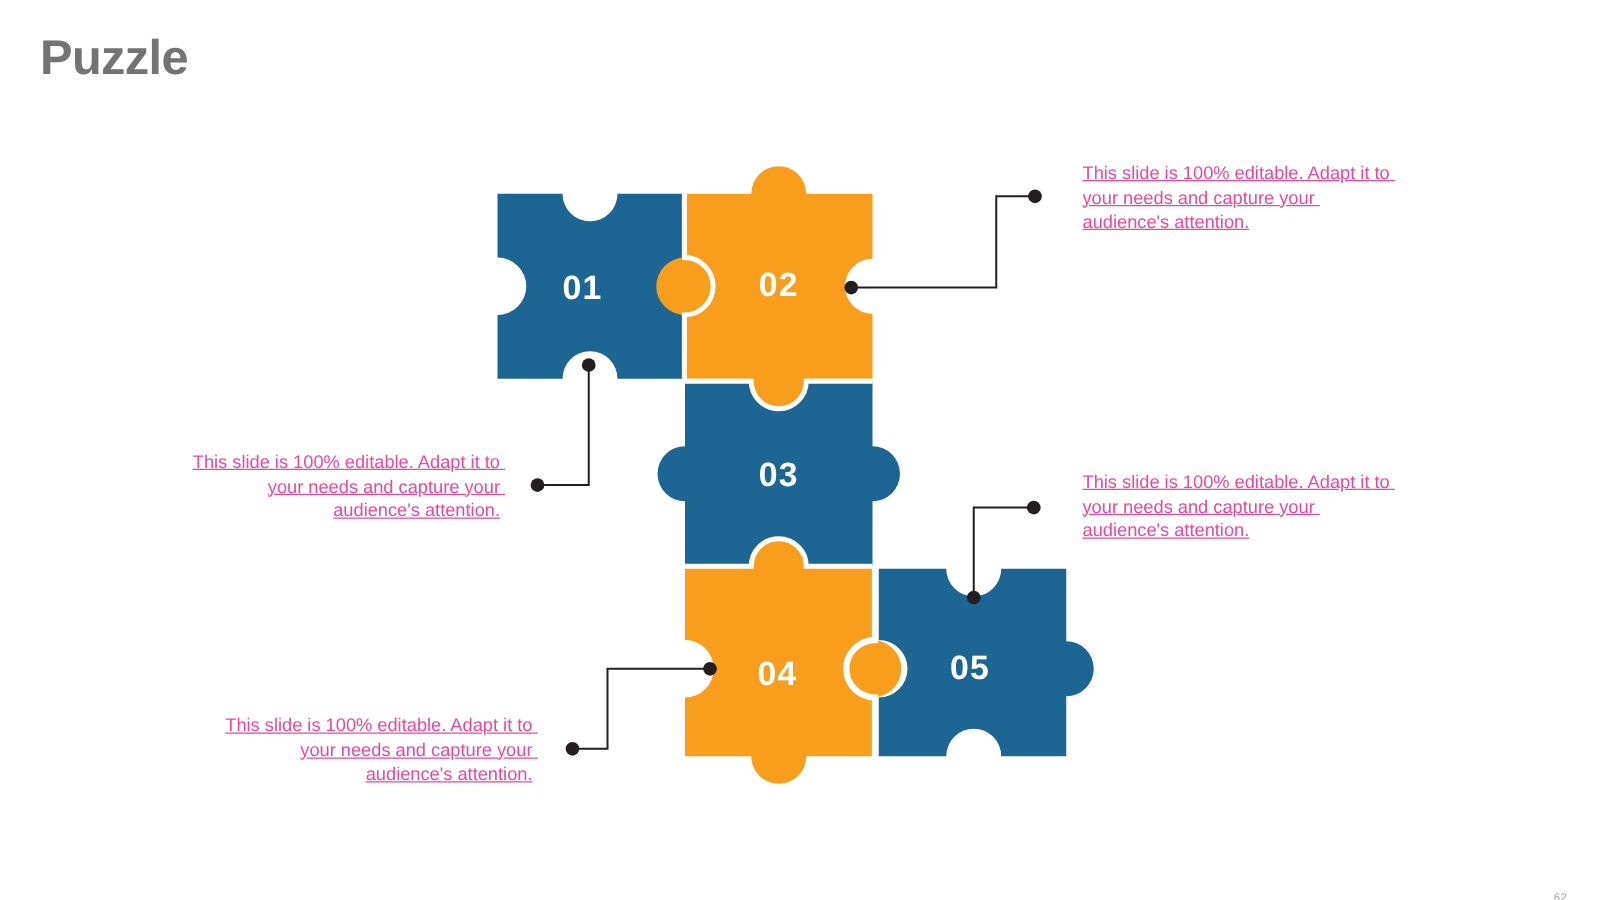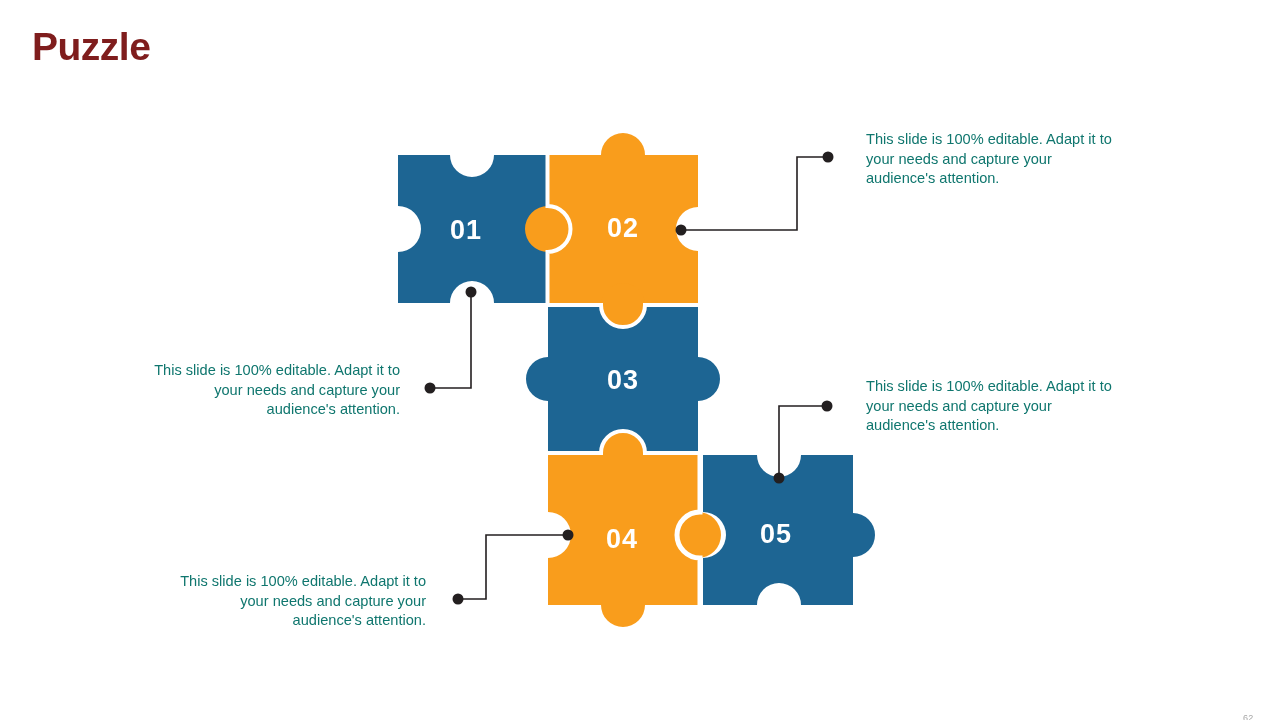--- a/index.html
+++ b/index.html
@@ -20,37 +20,38 @@
     width: 1280px;
     height: 720px;
     background: #ffffff;
   }
   #page-title {
     position: absolute;
     left: 32px;
     top: 26px;
     font-size: 39px;
     font-weight: bold;
-    color: #7f1d1d;
+    color: #737373;
     letter-spacing: -0.5px;
     line-height: 1.1;
   }
   #puzzle-svg {
     position: absolute;
     left: 0;
     top: 0;
     width: 1280px;
     height: 720px;
   }
   .desc-block {
     position: absolute;
     font-size: 14.6px;
     line-height: 19.5px;
-    color: #0f766e;
+    color: #ec4899;
     white-space: pre-wrap;
+    text-decoration: underline;
   }
   #desc-1 { left: 866px; top: 130px;  width: 250px; text-align: left;  }
   #desc-2 { left: 148px; top: 361px;  width: 252px; text-align: right; }
   #desc-3 { left: 866px; top: 377px;  width: 255px; text-align: left;  }
   #desc-4 { left: 174px; top: 572px;  width: 252px; text-align: right; }
   #page-number {
     position: absolute;
     left: 1243px;
     top: 713px;
     font-size: 9px;

